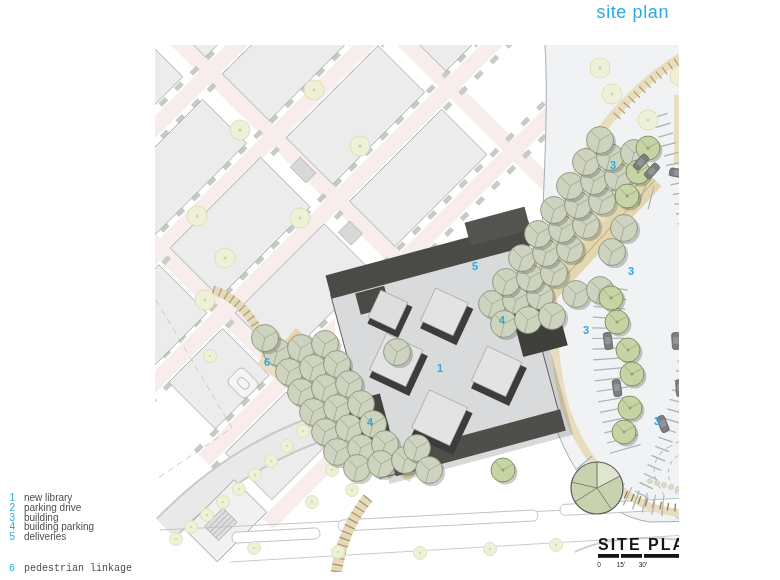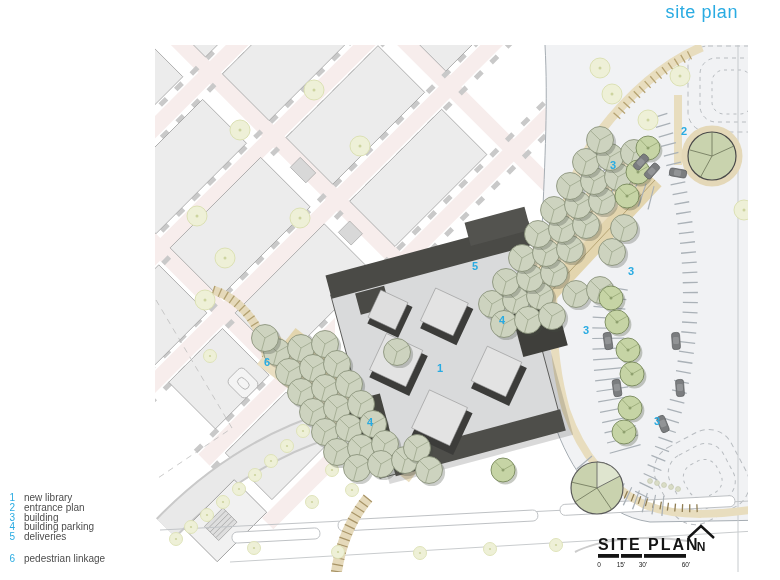--- a/index.html
+++ b/index.html
@@ -1,22 +1,22 @@
 <!DOCTYPE html>
 <html><head>
 <meta charset="utf-8">
 <style>
   html,body{margin:0;padding:0;background:#fff;}
-  .page{position:relative;width:748px;height:580px;background:#ffffff;overflow:hidden;
+  .page{position:relative;width:679px;height:580px;background:#ffffff;overflow:hidden;
         font-family:"Liberation Sans",sans-serif;}
   .page-title{position:absolute;top:2px;right:10px;font-size:18px;letter-spacing:.6px;
         color:#29ABE2;font-weight:500;}
   .legend{position:absolute;left:4px;top:493px;font-size:10px;line-height:9.8px;}
   .lrow{white-space:nowrap;}
-  .lrow.gap{margin-top:12px;}
+  .lrow.gap{margin-top:22px;font-family:Liberation Mono, monospace;}
   .lnum{display:inline-block;width:11px;text-align:right;color:#29ABE2;margin-right:9px;}
   .llab{color:#4d4d4d;}
   svg{position:absolute;left:0;top:0;}
   svg text{font-family:"Liberation Sans",sans-serif;}
   .mk{font-size:11px;font-weight:bold;fill:#29ABE2;text-anchor:middle;}
   .tb-name{font-size:16px;font-weight:bold;letter-spacing:2px;fill:#141414;}
   .tb-tick{font-size:6.5px;fill:#222;text-anchor:middle;}
   .tb-n{font-size:12px;font-weight:bold;fill:#141414;text-anchor:middle;}
 </style>
 </head>
@@ -397,21 +397,21 @@
         <text class="tb-n" x="701" y="551">N</text>
       </g>
     </g>
   </svg>
 
   <div class="legend">
     <div class="lrow">
       <span class="lnum">1</span><span class="llab">new library</span>
     </div>
     <div class="lrow">
-      <span class="lnum">2</span><span class="llab">entrance plan</span>
+      <span class="lnum">2</span><span class="llab">parking drive</span>
     </div>
     <div class="lrow">
       <span class="lnum">3</span><span class="llab">building</span>
     </div>
     <div class="lrow">
       <span class="lnum">4</span><span class="llab">building parking</span>
     </div>
     <div class="lrow">
       <span class="lnum">5</span><span class="llab">deliveries</span>
     </div>

